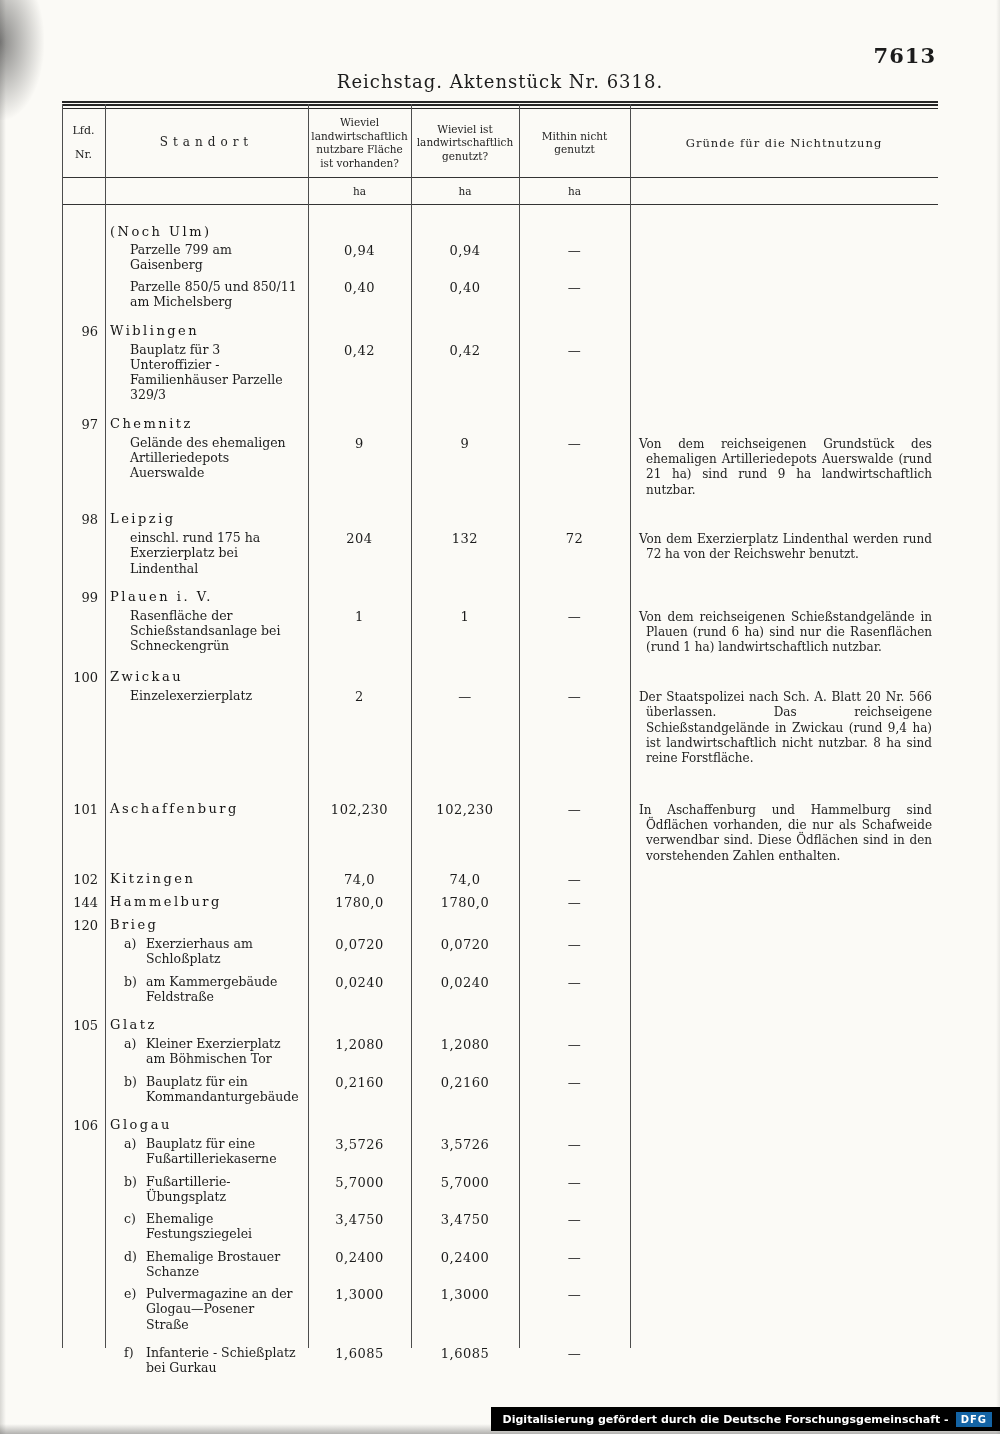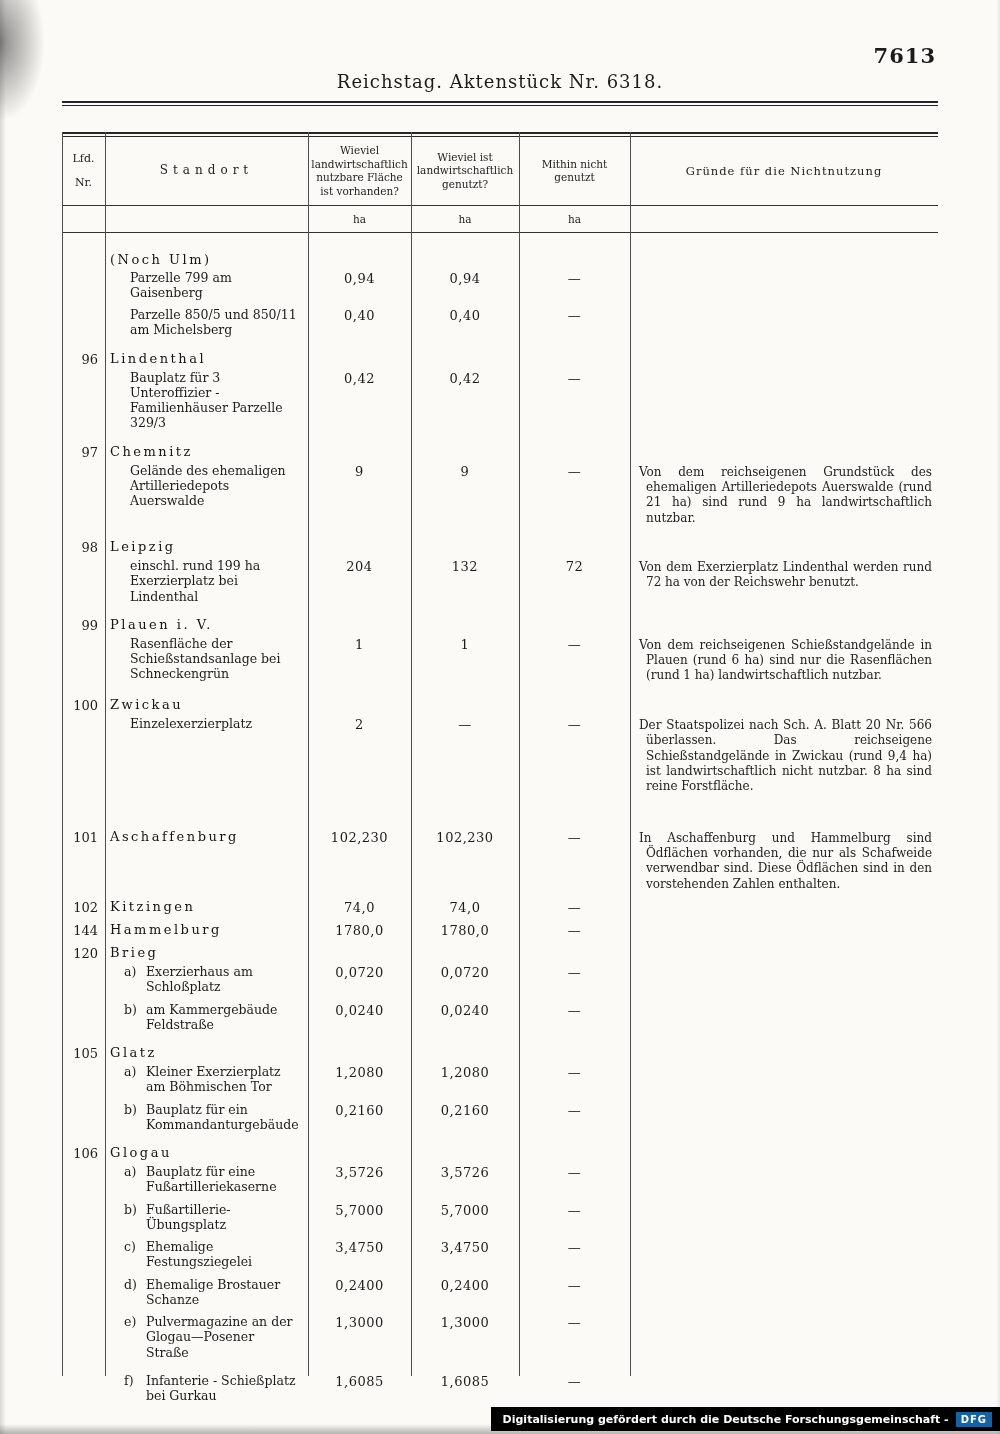--- a/index.html
+++ b/index.html
@@ -22,21 +22,21 @@
   .artifact-right { position:absolute; right:0; top:0; width:4px; height:100%;
     background: linear-gradient(to left, rgba(0,0,0,.07), transparent); }
 
   
   .pageheader { position:absolute; top:46px; left:62px; width:876px; }
   .ph-title { text-align:center; font-size:18px; font-weight:normal; letter-spacing:1px;margin-top:25px; }
   .ph-number { position:absolute; right:2px; top:-3px; font-size:21px; font-weight:bold; letter-spacing:1px; }
   .ph-rule { margin-top:9px; border-top:2px solid #262626; border-bottom:1px solid #262626; height:5px; }
 
   
-  .table { position:absolute; top:104px; left:62px; width:876px;margin-top:28px; }
+  .table { position:absolute; top:104px; left:62px; width:876px; }
   .rule-double { border-top:2px solid #262626; border-bottom:1px solid #262626; height:5px; }
 
   .grid6 { display:grid; grid-template-columns:43px 203px 103px 108px 111px 1fr; }
 
   .thead { min-height:66px; padding:5px 0 4px 0; }
   .hc { display:flex; align-items:center; justify-content:center; text-align:center;
         font-size:10.5px; line-height:1.3; padding:2px 4px; color:#222; }
   .hc-nr { font-size:11px; line-height:2.2; }
   .hc-standort { letter-spacing:5px; font-size:12px; }
   .hc-gruende { letter-spacing:1px; font-size:11.5px; }
@@ -149,21 +149,21 @@
     </div>
     <div class="c c-num v">0,40</div>
     <div class="c c-num g">0,40</div>
     <div class="c c-num n">—</div>
     <div class="c reason"></div>
   </div>
 
   <div class="trow grid6 gap-m">
     <div class="c c-nr nr">96</div>
     <div class="c c-standort">
-      <div class="title">Lindenthal</div>
+      <div class="title">Wiblingen</div>
 
     </div>
     <div class="c c-num v"></div>
     <div class="c c-num g"></div>
     <div class="c c-num n"></div>
     <div class="c reason"></div>
   </div>
 
   <div class="trow grid6">
     <div class="c c-nr nr"></div>
@@ -218,21 +218,21 @@
     <div class="c c-num n"></div>
     <div class="c reason"></div>
   </div>
 
   <div class="trow grid6">
     <div class="c c-nr nr"></div>
     <div class="c c-standort">
 
       <div class="entry">
         <span class="sub-label empty"></span>
-        <span class="detail">einschl. rund 199 ha Exerzierplatz bei Lindenthal</span>
+        <span class="detail">einschl. rund 175 ha Exerzierplatz bei Lindenthal</span>
       </div>
     </div>
     <div class="c c-num v">204</div>
     <div class="c c-num g">132</div>
     <div class="c c-num n">72</div>
     <div class="c reason">Von dem Exerzierplatz Lindenthal werden rund 72 ha von der Reichswehr benutzt.</div>
   </div>
 
   <div class="trow grid6 gap-m">
     <div class="c c-nr nr">99</div>

